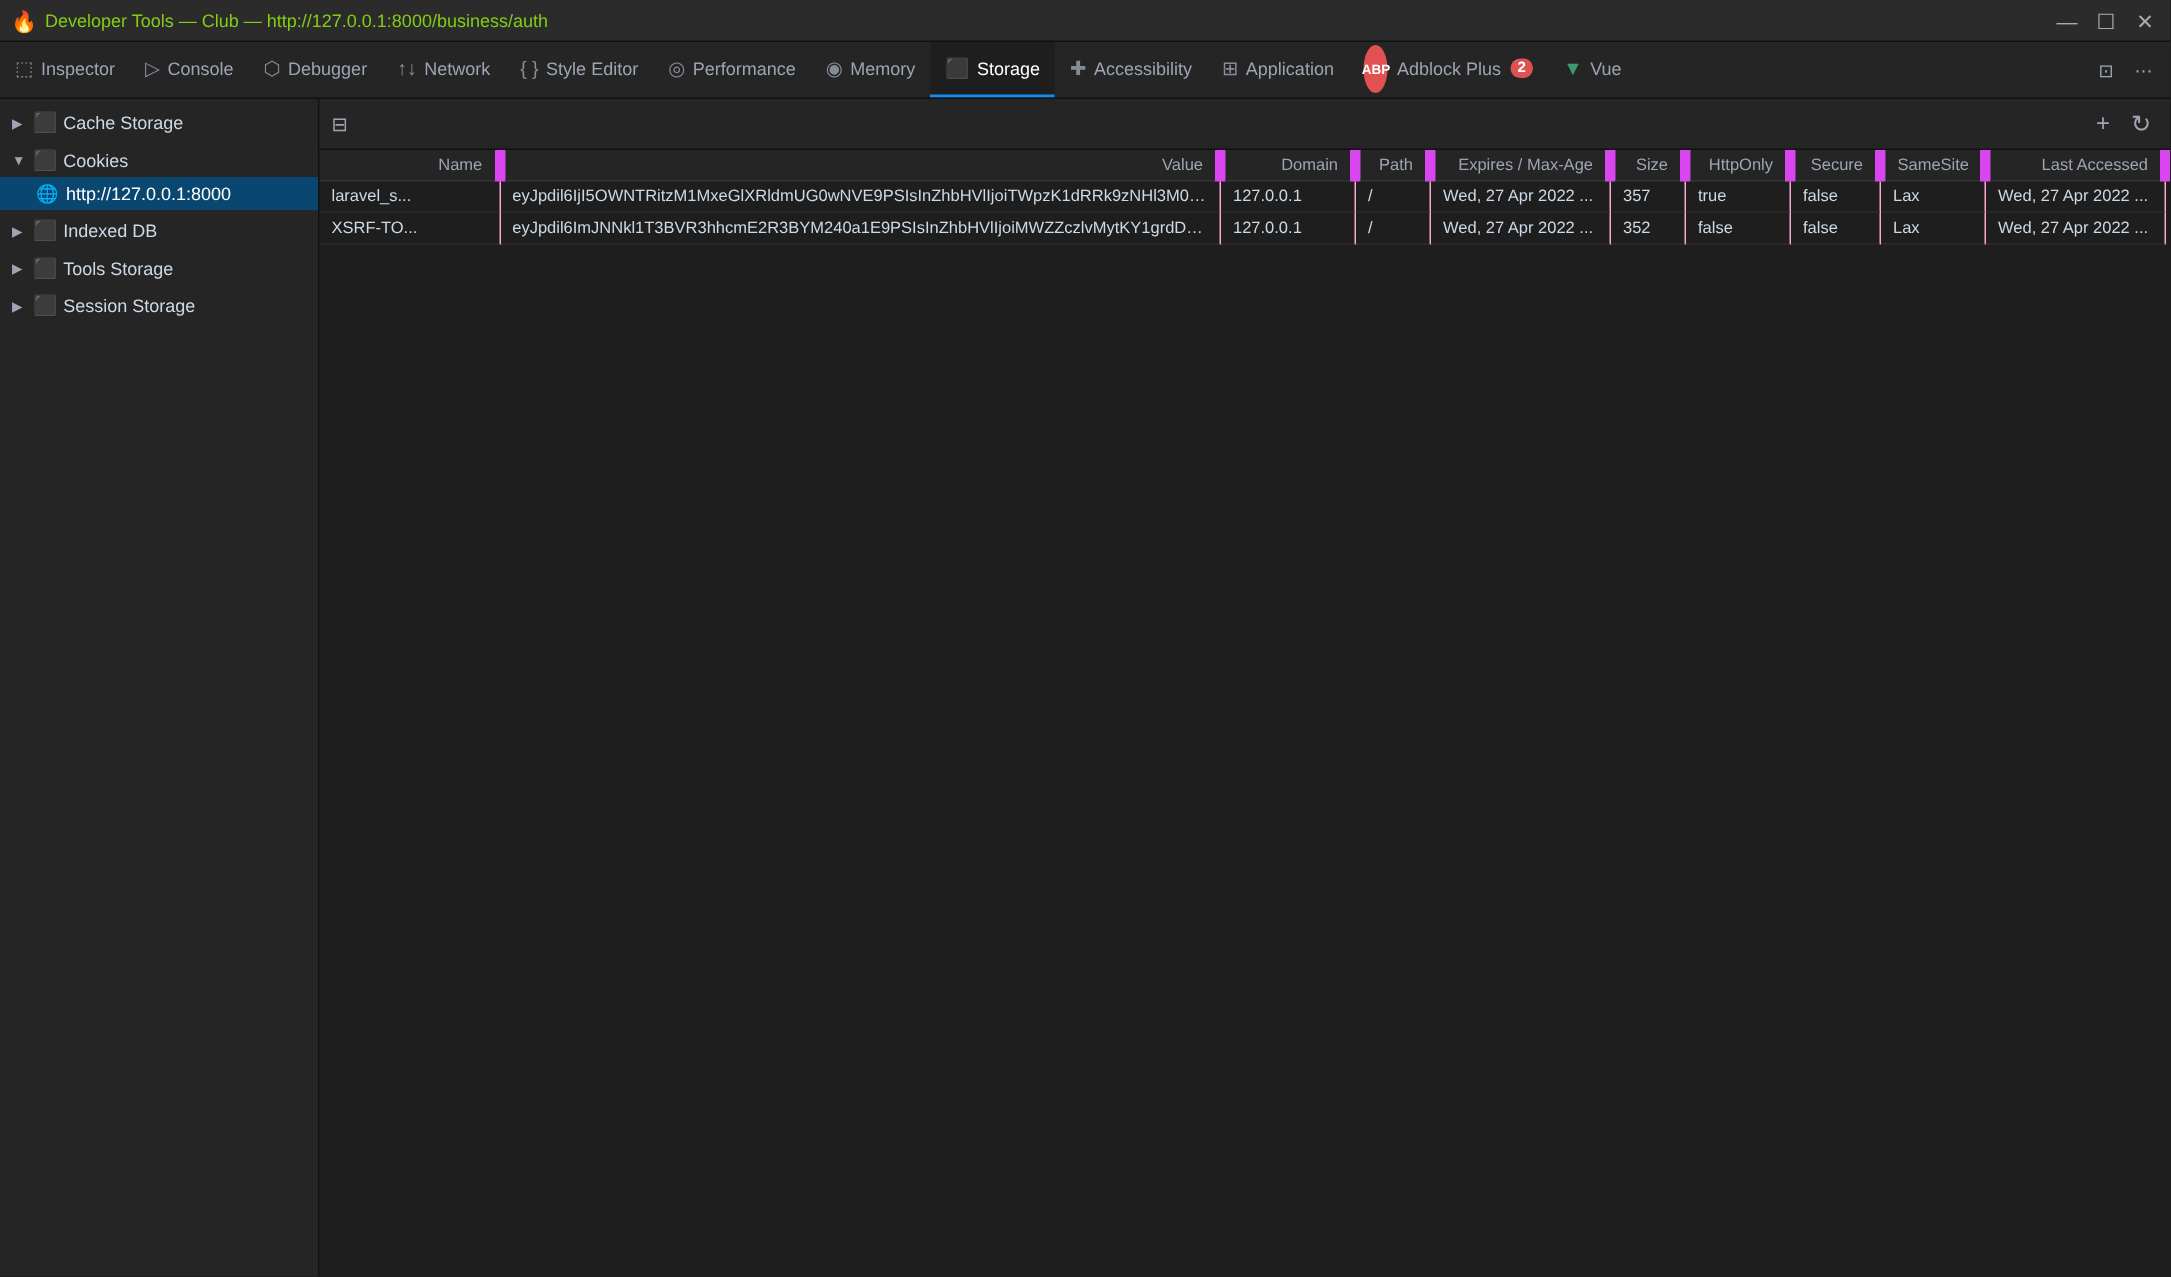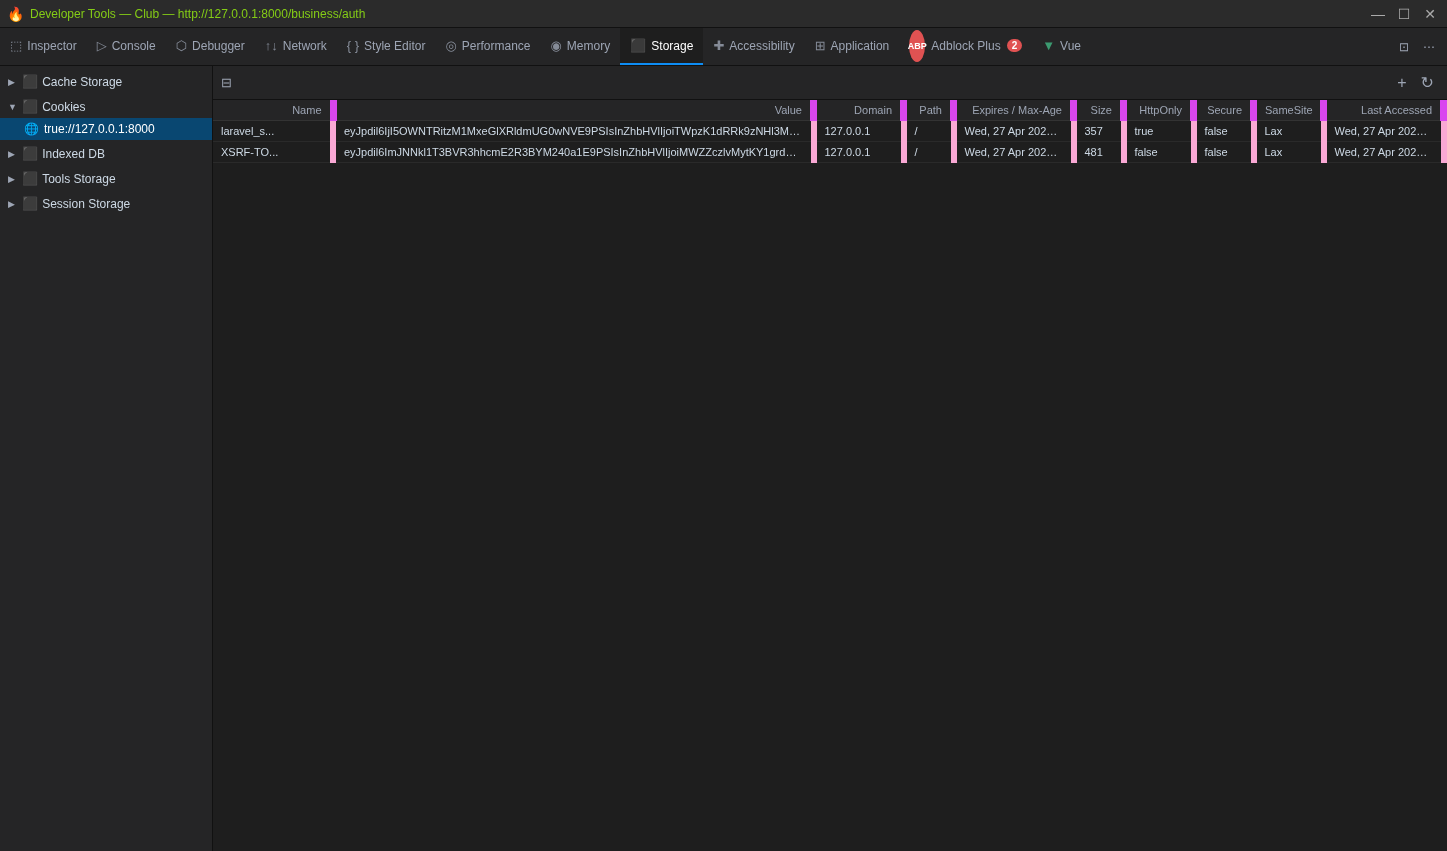--- a/index.html
+++ b/index.html
@@ -226,21 +226,21 @@
       top: 0;
       white-space: nowrap;
       cursor: pointer;
       user-select: none;
     }
     tbody tr {
       border-bottom: 1px solid #2a2a2a;
     }
     tbody td {
       padding: 4px 8px;
-      border-right: 6px solid #f9a8d4;
+      border-right: 1px solid #f9a8d4;
       white-space: nowrap;
       overflow: hidden;
       max-width: 0;
       text-overflow: ellipsis;
     }
     .col-name { width: 120px; min-width: 120px; max-width: 120px; }
     .col-value { width: auto; min-width: 200px; }
     .col-domain { width: 90px; min-width: 90px; max-width: 90px; }
     .col-path { width: 50px; min-width: 50px; max-width: 50px; }
     .col-expires { width: 120px; min-width: 120px; max-width: 120px; }
@@ -354,21 +354,21 @@
     </div>
 
     <div class="sidebar-section">
       <div class="sidebar-section-header">
         <span class="chevron">▼</span>
         <span class="sidebar-item-icon">⬛</span>
         <span>Cookies</span>
       </div>
       <div class="sidebar-item active">
         <span class="item-icon">🌐</span>
-        <span>true://127.0.0.1:8000</span>
+        <span>http://127.0.0.1:8000</span>
       </div>
     </div>
 
     <div class="sidebar-section">
       <div class="sidebar-section-header">
         <span class="chevron">▶</span>
         <span class="sidebar-item-icon">⬛</span>
         <span>Indexed DB</span>
       </div>
     </div>
@@ -429,21 +429,21 @@
               <td class="col-secure">false</td>
               <td class="col-samesite">Lax</td>
               <td class="col-lastaccessed">Wed, 27 Apr 2022 ...</td>
             </tr>
             <tr>
               <td class="col-name">XSRF-TO...</td>
               <td class="col-value">eyJpdil6ImJNNkl1T3BVR3hhcmE2R3BYM240a1E9PSIsInZhbHVlIjoiMWZZczlvMytKY1grdDV1RnhXOWFMRmM0S0sy...</td>
               <td class="col-domain">127.0.0.1</td>
               <td class="col-path">/</td>
               <td class="col-expires">Wed, 27 Apr 2022 ...</td>
-              <td class="col-size">481</td>
+              <td class="col-size">352</td>
               <td class="col-httponly">false</td>
               <td class="col-secure">false</td>
               <td class="col-samesite">Lax</td>
               <td class="col-lastaccessed">Wed, 27 Apr 2022 ...</td>
             </tr>
           </tbody>
       </table>
     </div>
 
   </div>

